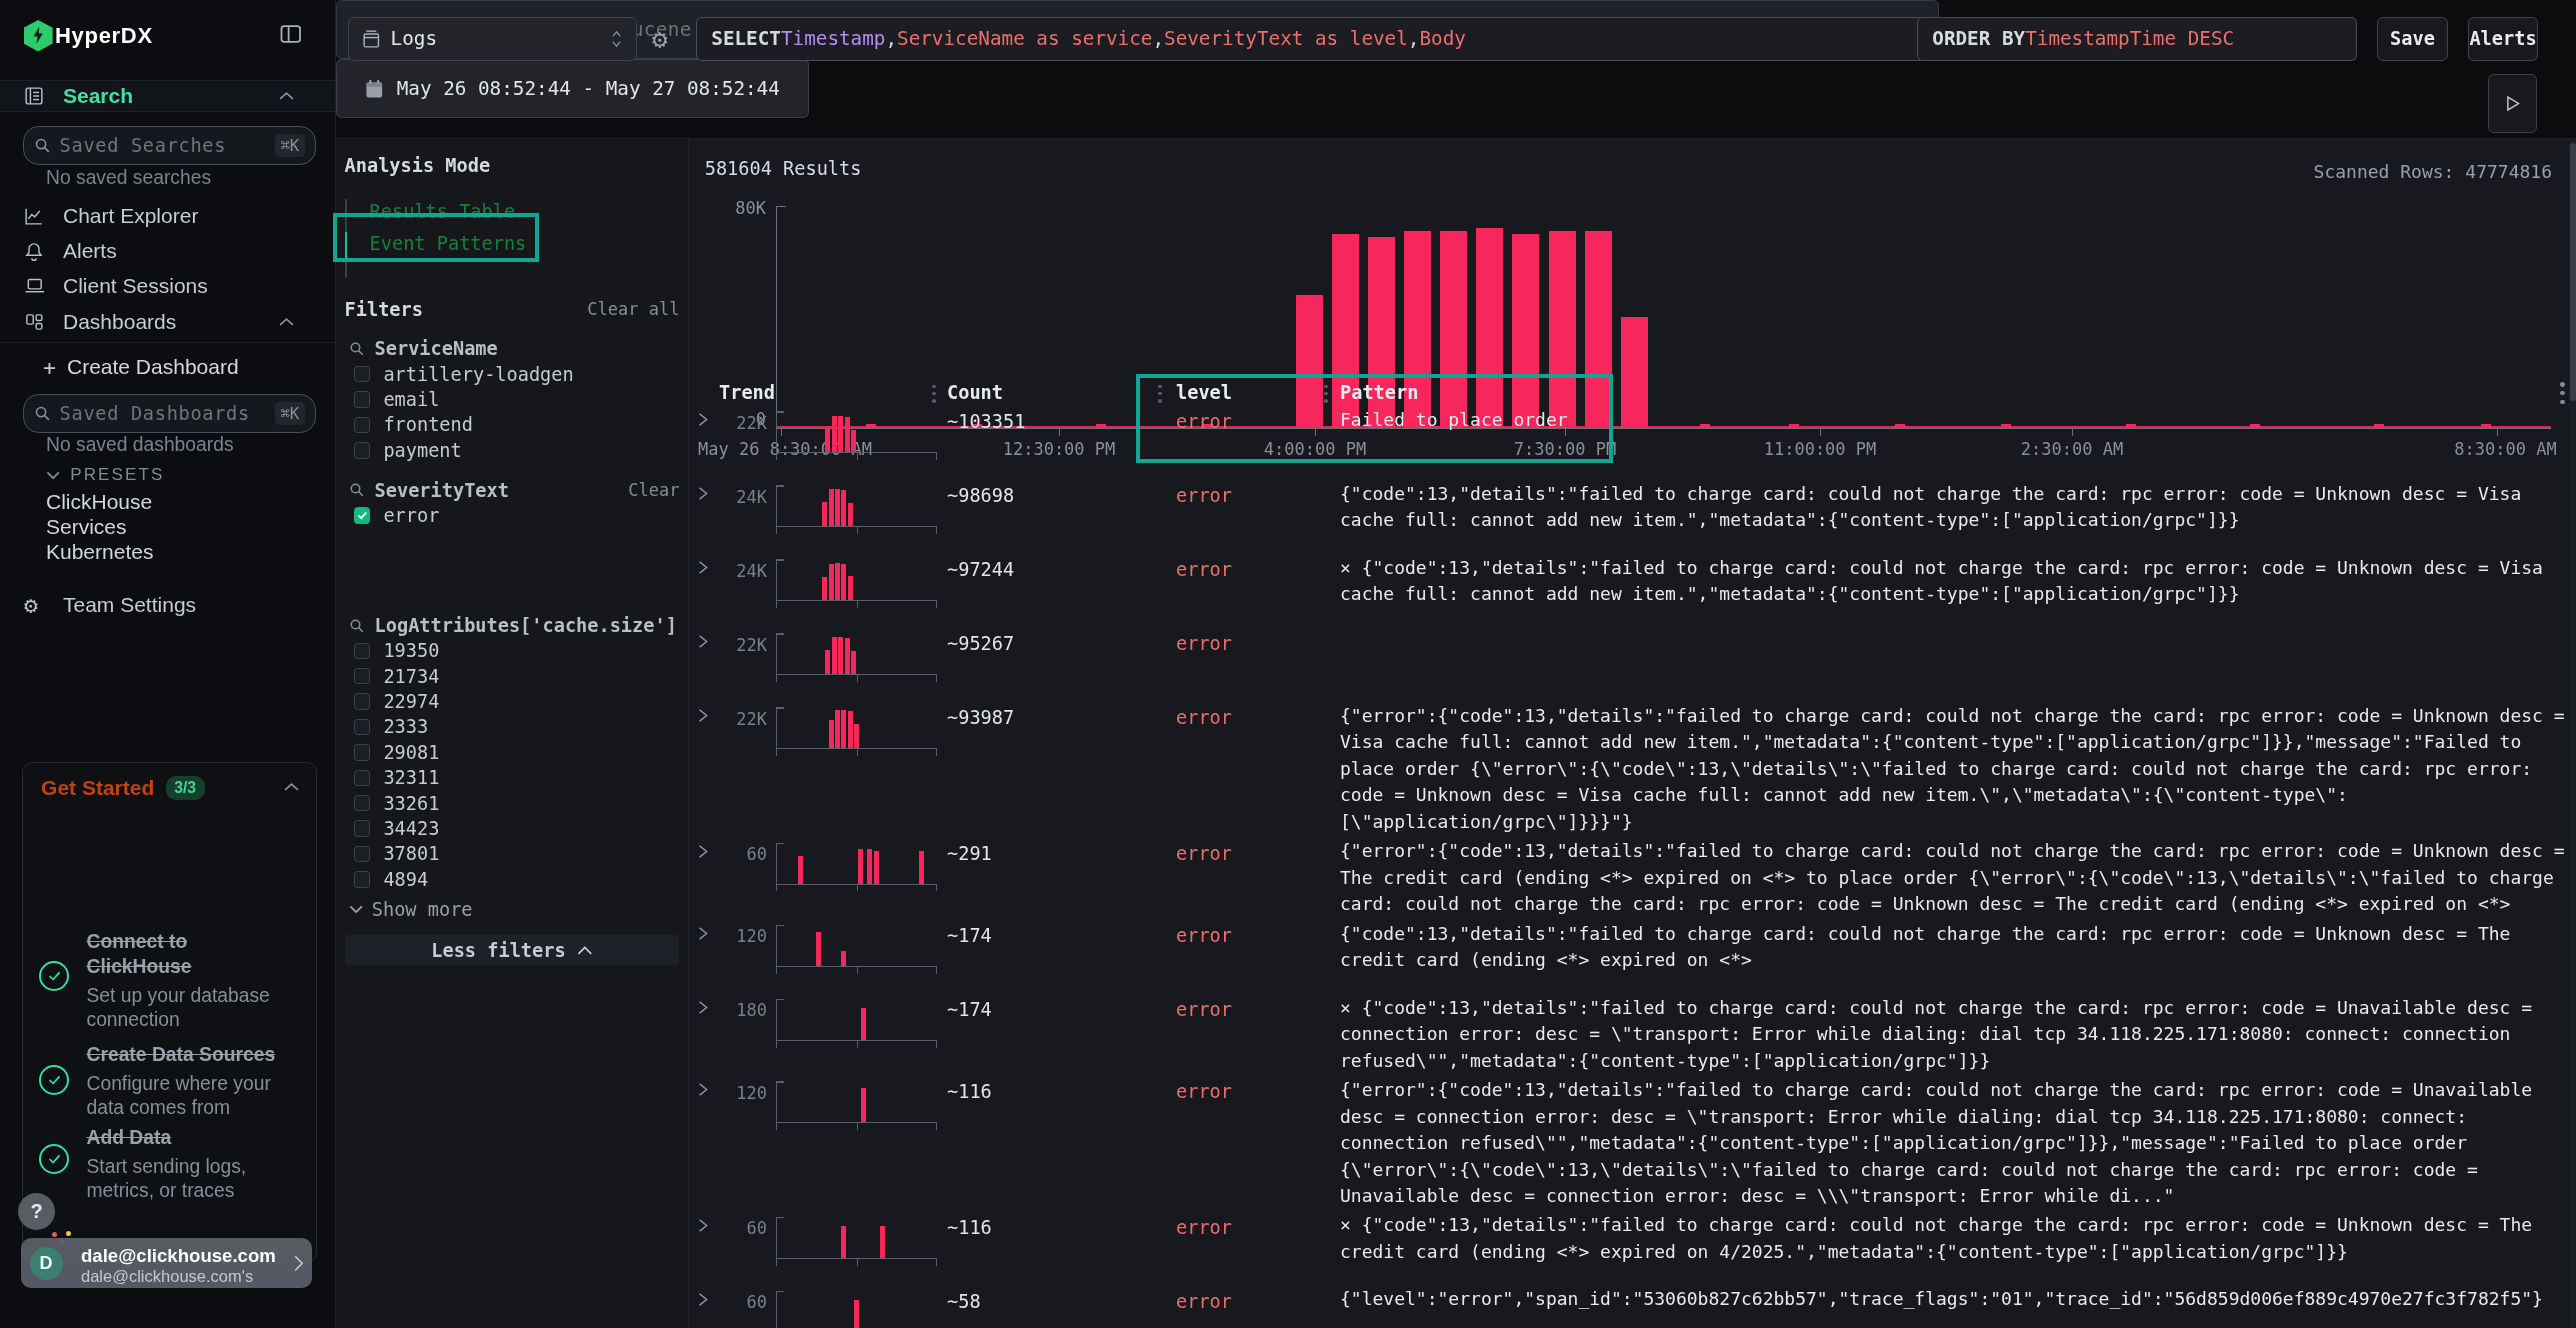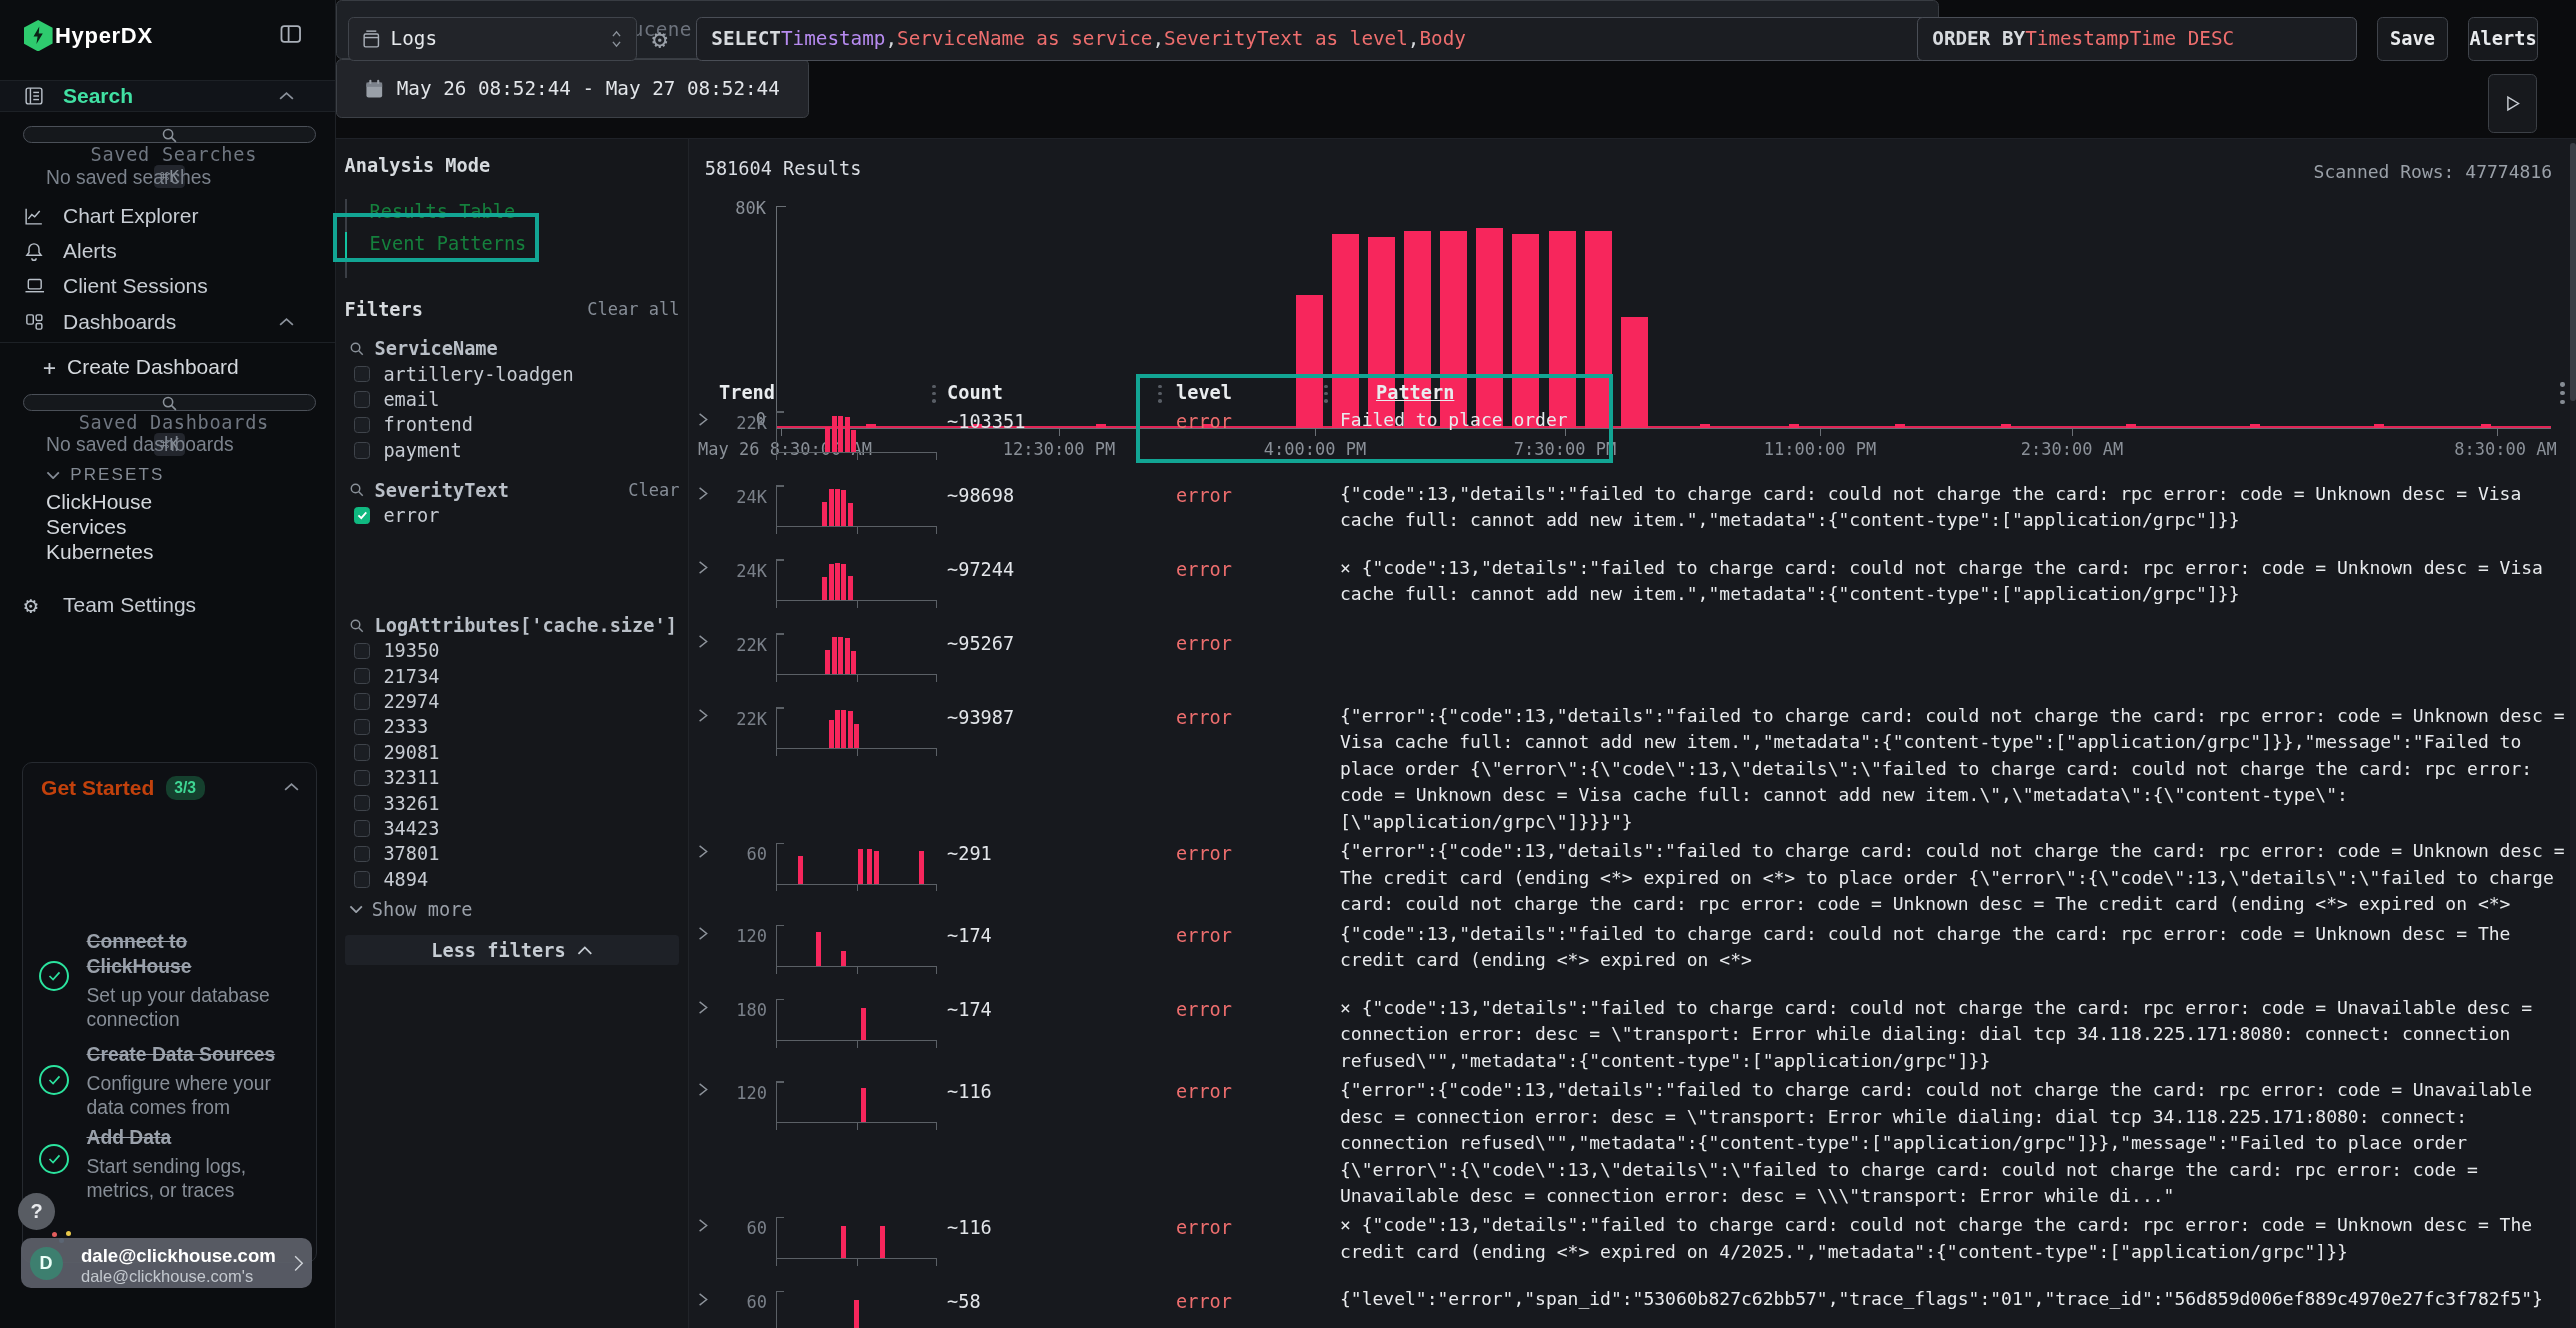--- a/index.html
+++ b/index.html
@@ -17,21 +17,21 @@
   .hexlogo svg{width:14.3px;height:18.6px;}
   .brand-name{position:absolute;left:55px;top:7.2px;font-size:22px;font-weight:bold;color:#fff;letter-spacing:0.7px;}
   .collapse-btn{position:absolute;right:34px;top:8.6px;color:#aab0b9;}
   .nav-active-row{position:absolute;left:0;top:80px;width:100%;height:32px;background:#111419;border-top:0.7px solid #1d2126;border-bottom:0.7px solid #1d2126;}
   .nav-row{position:absolute;left:0;width:100%;height:31.5px;}
   .nav-icon{position:absolute;left:24px;top:50%;transform:translateY(-50%);color:#b9c0c9;display:flex;}
   .nav-label{position:absolute;left:63px;top:50%;transform:translateY(-50%);font-size:21px;color:#c7ccd3;}
   .nav-label.green{color:#41e0a3;font-weight:bold;}
   .nav-chevron{position:absolute;right:40px;top:50%;transform:translateY(-50%);color:#8b919b;}
   .side-divider{position:absolute;left:0;width:100%;height:0.7px;background:#1d2126;}
-  .pill{position:absolute;left:23px;width:293px;height:17px;border:0.7px solid #4b5058;border-radius:15.7px;background:#15181c;display:flex;align-items:center;padding:0 10px;flex-direction:column;}
+  .pill{position:absolute;left:23px;width:293px;height:39px;border:0.7px solid #4b5058;border-radius:15.7px;background:#15181c;display:flex;align-items:center;padding:0 10px;}
   .pill .ph{font-size:18.6px;color:#6f7680;margin-left:8.6px;flex:1;letter-spacing:0.7px;}
   .kbd{font-size:15.7px;color:#8a9199;background:#23262d;border-radius:4.3px;padding:2.1px 5.7px;}
   .side-note{position:absolute;left:46px;font-size:19.3px;color:#7b828c;}
   .plus-glyph{position:absolute;left:43px;top:50%;transform:translateY(-50%);font-size:21.5px;color:#c7ccd3;}
   .create-label{position:absolute;left:67px;top:50%;transform:translateY(-50%);font-size:21px;color:#d4d8dd;}
   .presets-row{position:absolute;left:46px;display:flex;align-items:center;gap:10px;color:#848b95;}
   .presets-label{font-size:17px;letter-spacing:2.1px;color:#848b95;}
   .preset-item{position:absolute;left:46px;font-size:21px;color:#d3d7dc;}
   .gear-glyph{font-size:23px;color:#b9c0c9;}
   
@@ -634,21 +634,21 @@
           <i></i>
         </span>
       <span class="grip" style="left:635px;">
           <i></i>
           <i></i>
           <i></i>
         </span>
       <span class="th" style="left:30px;">Trend</span>
       <span class="th" style="left:258px;">Count</span>
       <span class="th" style="left:487px;">level</span>
-      <span class="th" style="left:687px;text-decoration:underline;">Pattern</span>
+      <span class="th" style="left:651px;">Pattern</span>
       <span class="kebab">
           <i></i>
           <i></i>
           <i></i>
         </span>
     </div>
     <div class="rows" id="rows">
   <div class="trow">
     <span class="expander">
       <svg width="14.3" height="17" viewBox="0 0 20 24" fill="none" stroke="currentColor" stroke-width="2">

